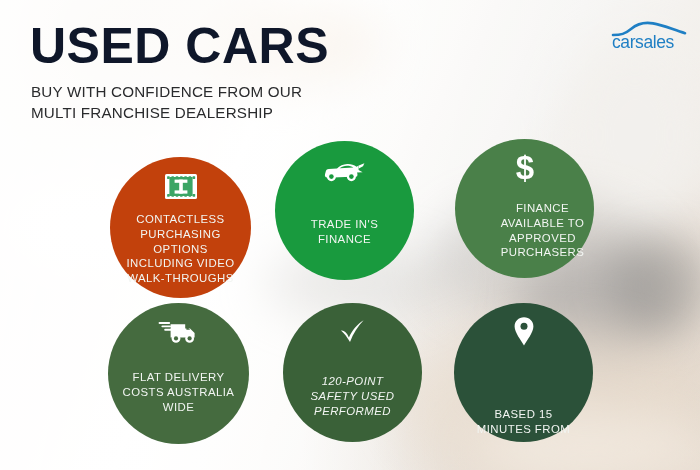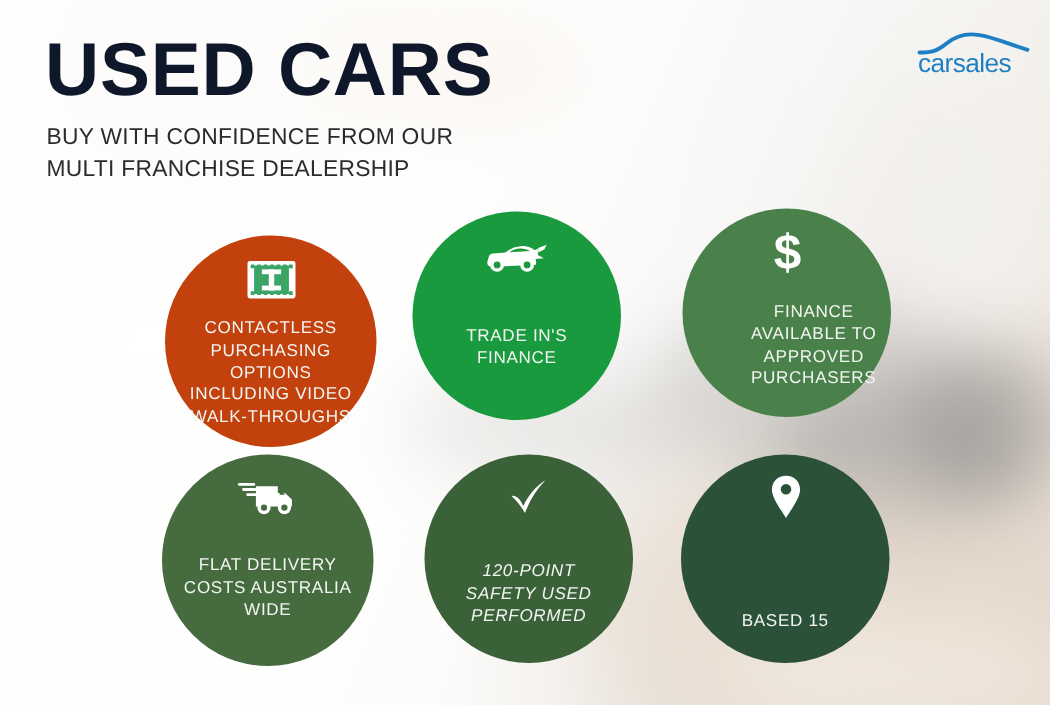--- a/index.html
+++ b/index.html
@@ -263,16 +263,17 @@
   <div class="circle" style="left: 454px; top: 303px; width: 139px; height: 139px; padding-top: 13px; background-color: rgb(43, 81, 57); gap: 32px;">
     <span class="icon">
       <svg width="24" height="31" viewBox="0 0 24 31" aria-hidden="true">
         <path d="M12 1.2 C6.5 1.2 2.6 5.3 2.6 10.4 C2.6 16.4 9.2 24.4 12 29.4
                  C14.8 24.4 21.4 16.4 21.4 10.4 C21.4 5.3 17.5 1.2 12 1.2 Z" fill="#ffffff"></path>
         <circle cx="12" cy="10.2" r="3.5" fill="#2b5139"></circle>
       </svg>
     </span>
     <div class="label" style="margin-top:28px;">
       <div>BASED 15</div>
+      <div>MINUTES FROM</div>
     </div>
   </div>
 
 </div>
 
 </body></html>

